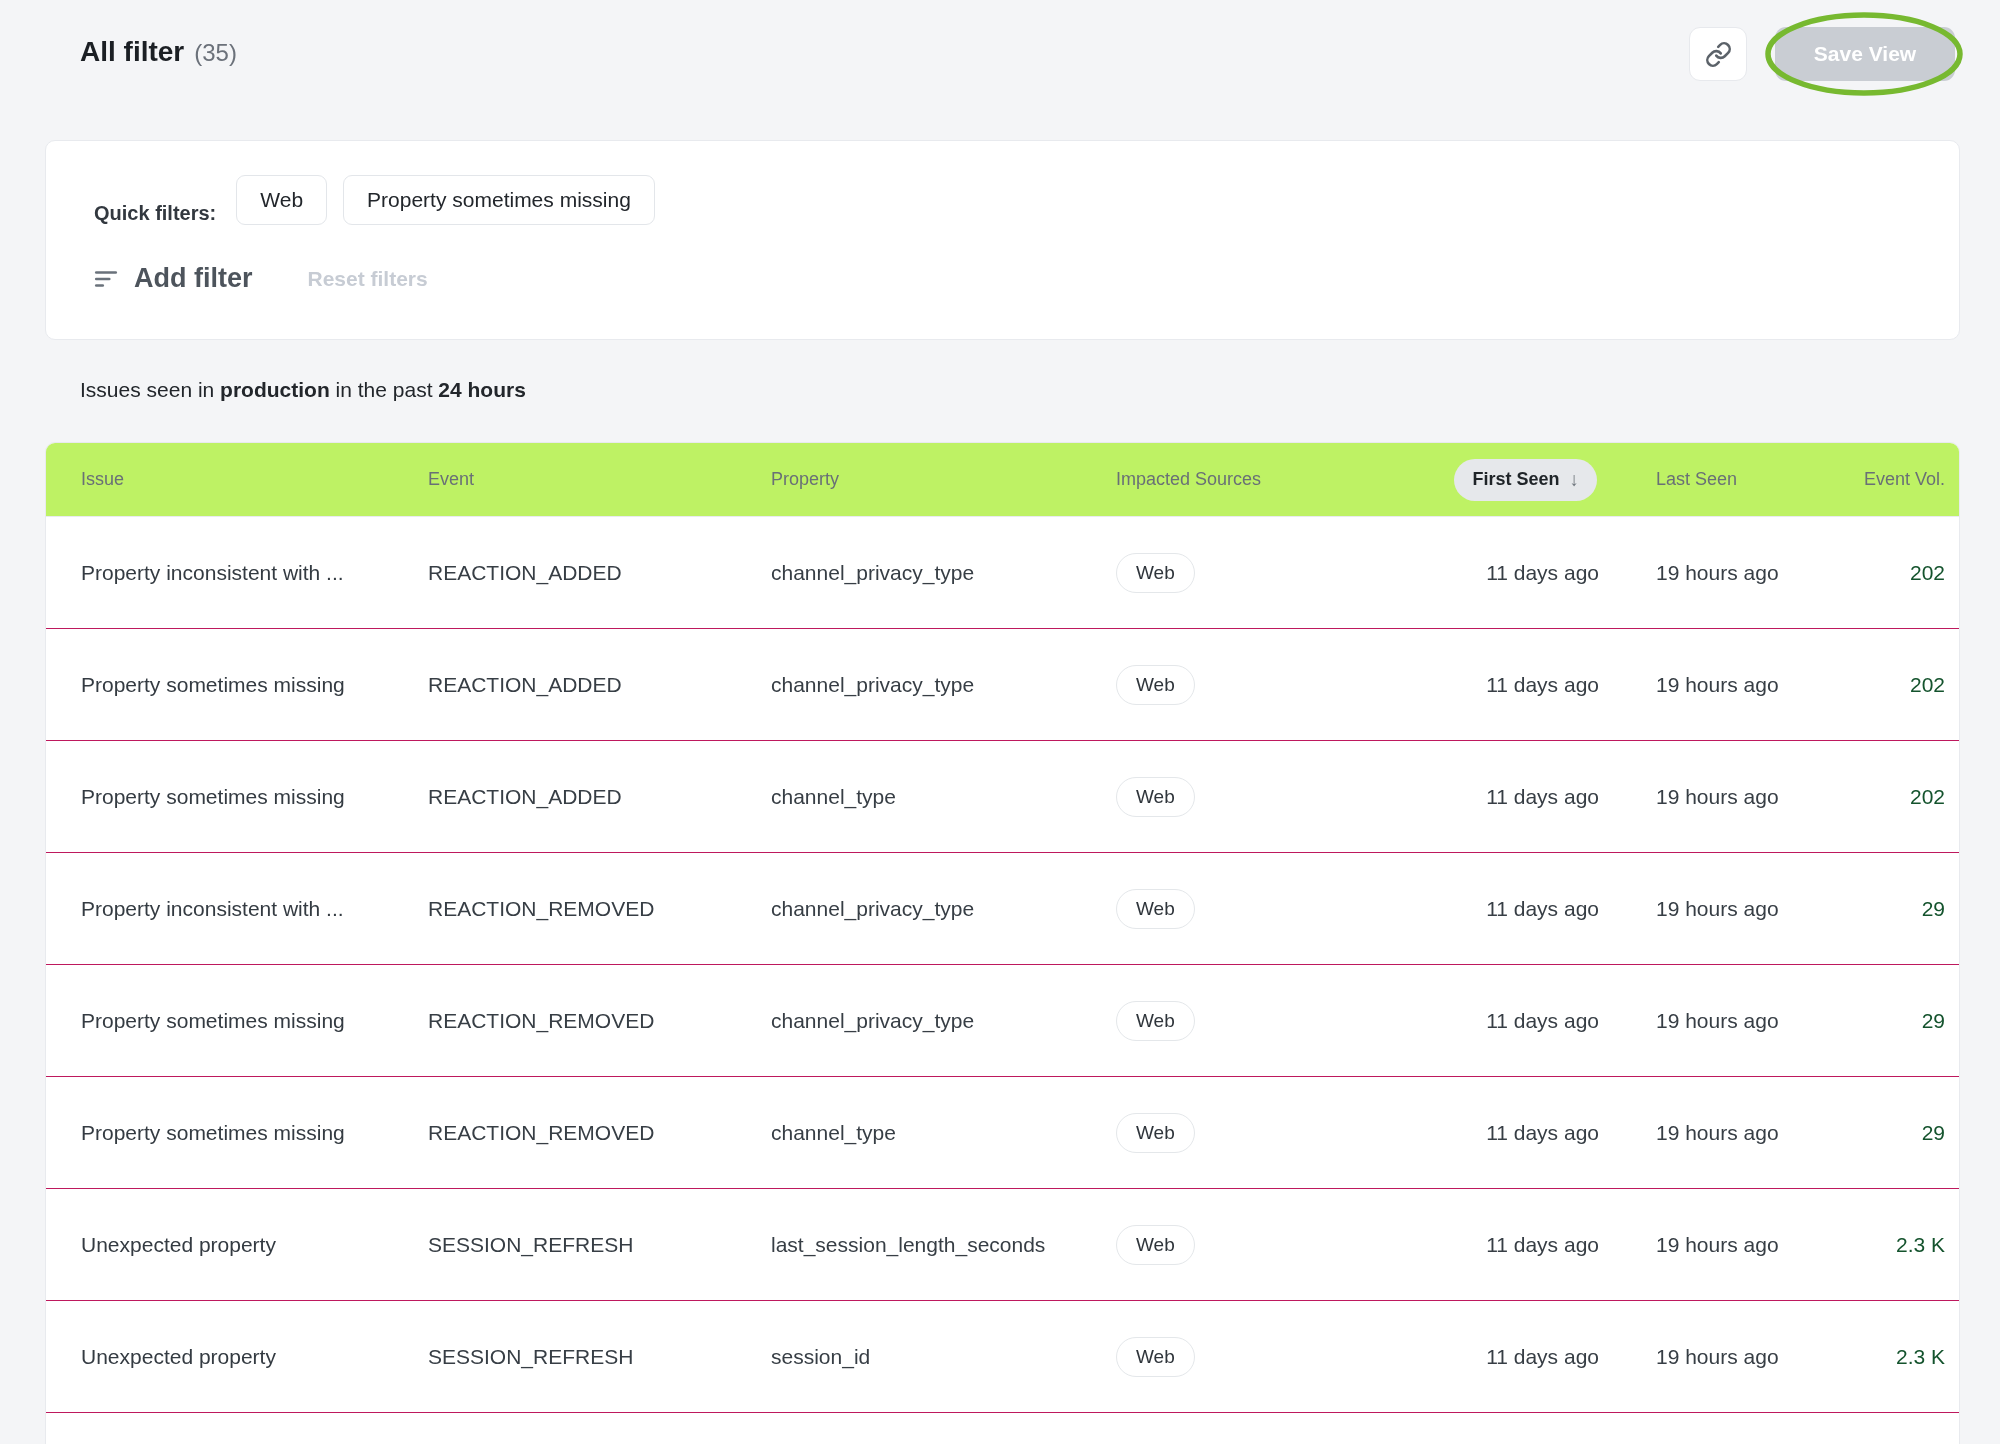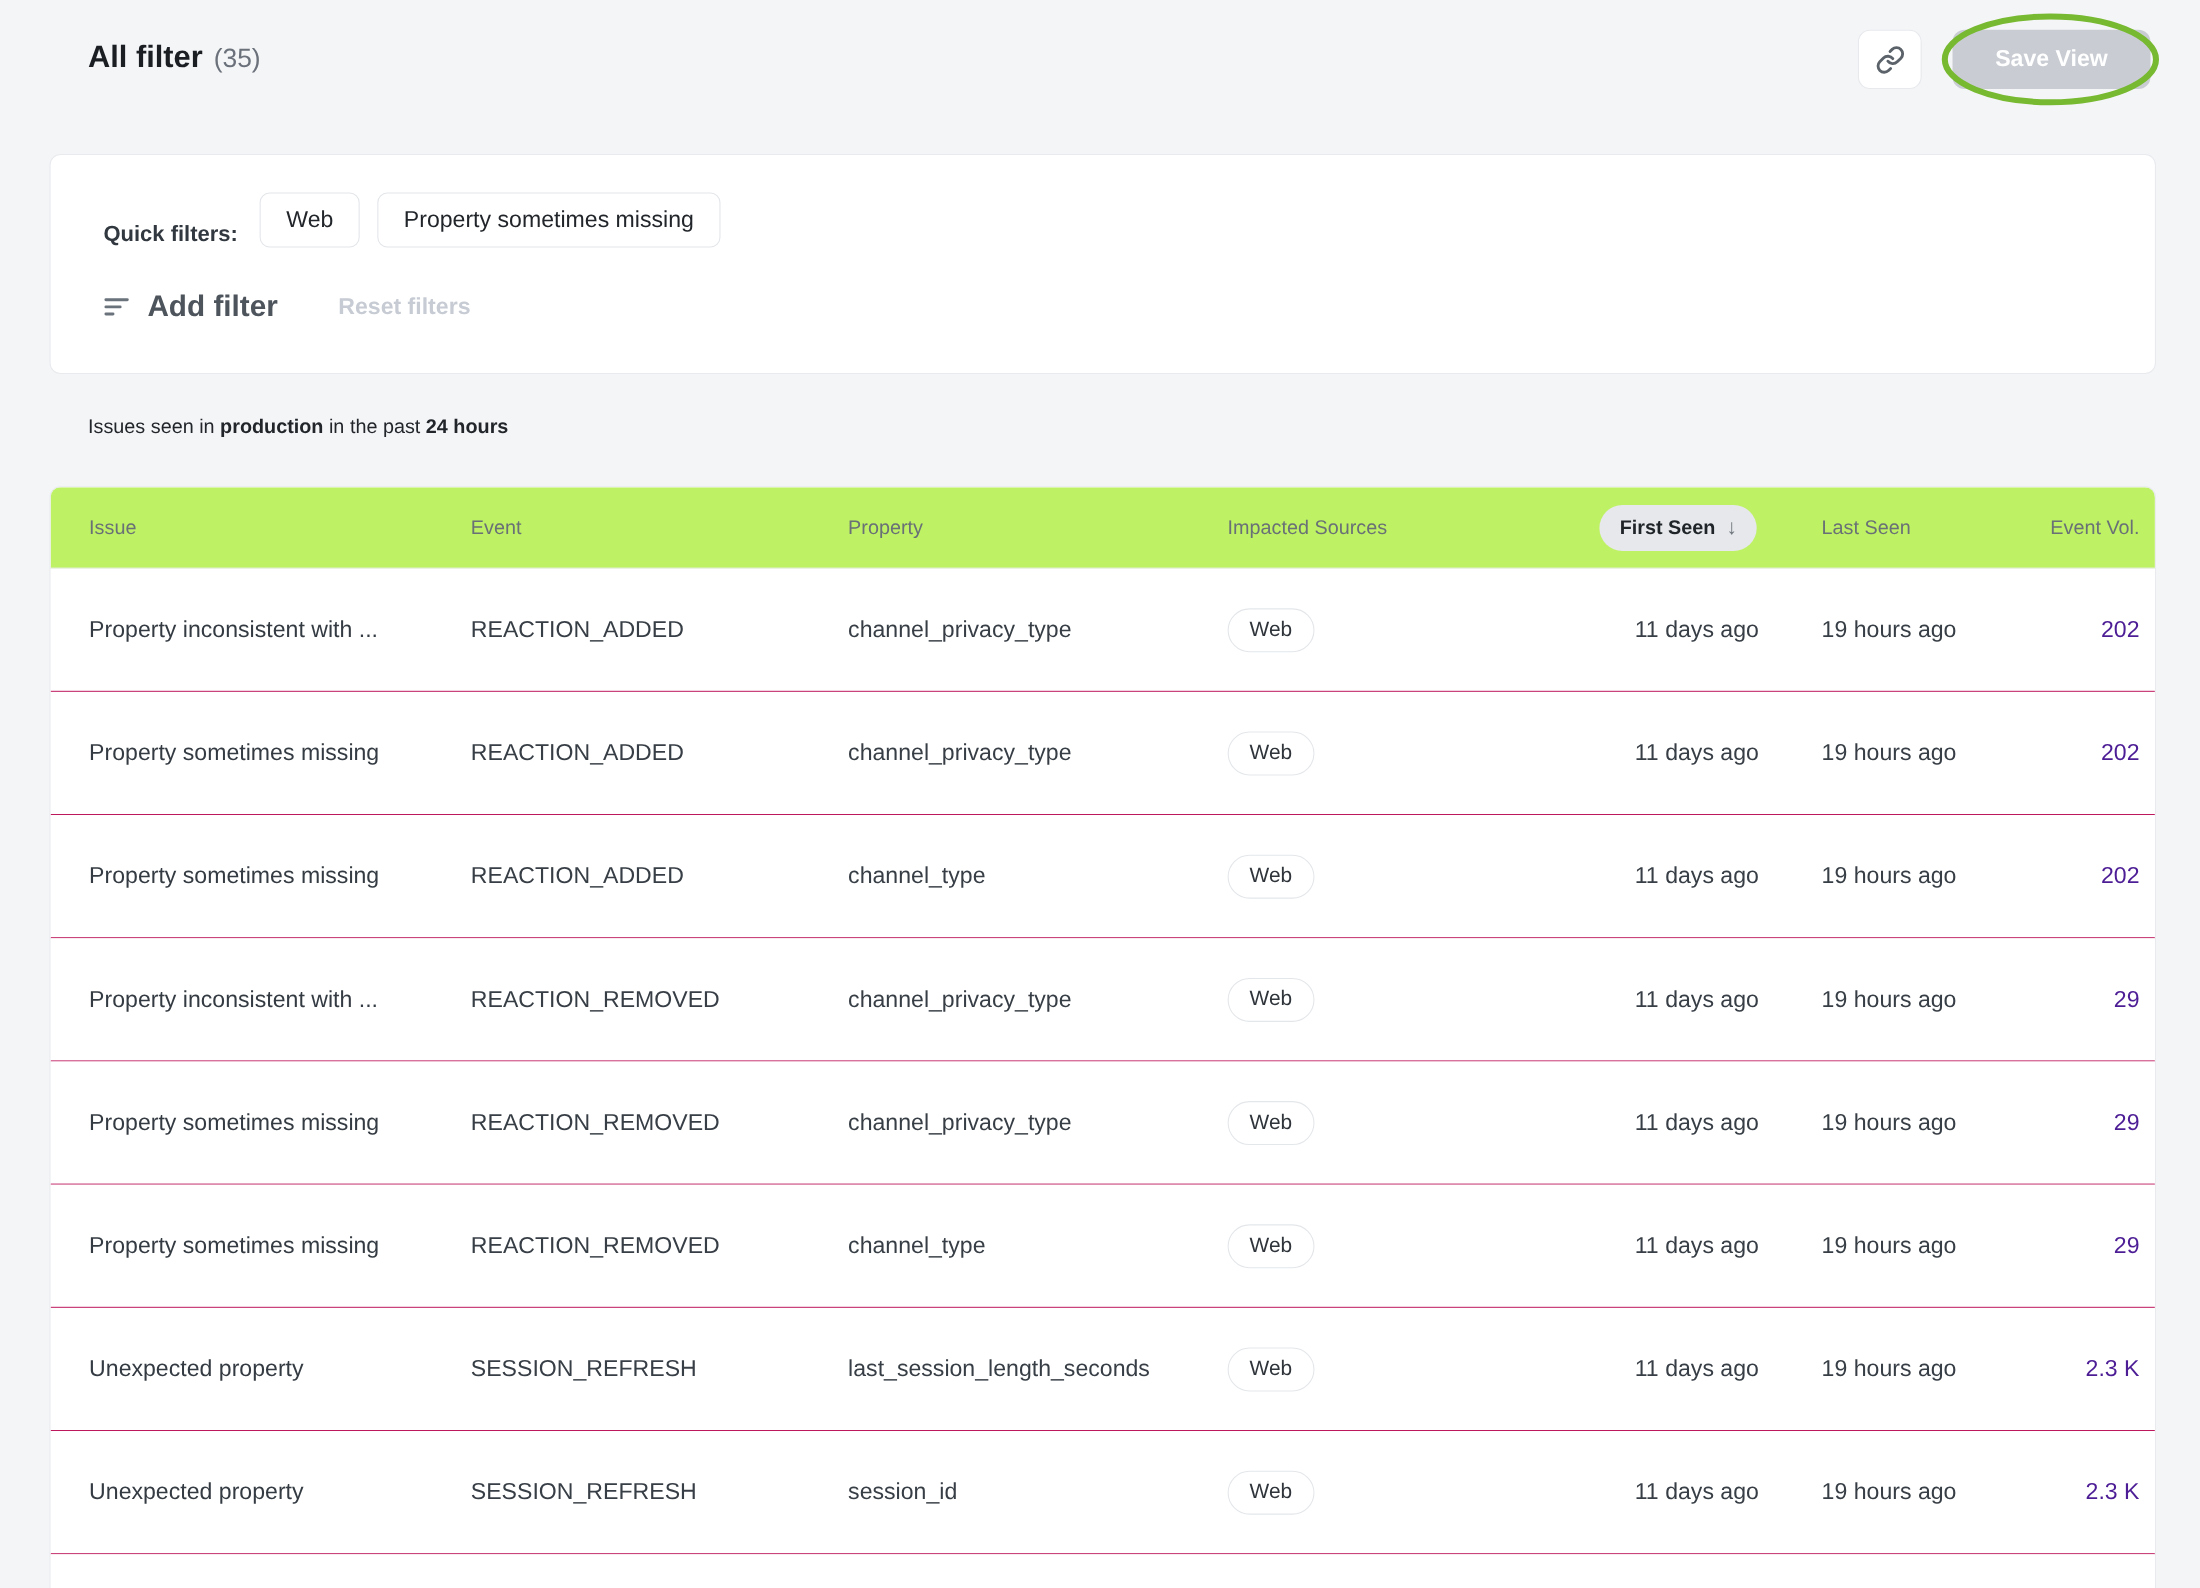--- a/index.html
+++ b/index.html
@@ -71,21 +71,21 @@
   .add-filter-btn svg { width: 26px; height: 26px; }
   .reset-filters-btn {
     margin-left: 55px;
     background: none; border: none; cursor: pointer; font-family: inherit;
     font-size: 21px; font-weight: 700; color: #c7ccd4;
   }
 
   
   .summary {
     position: absolute; left: 80px; top: 378px;
-    font-size: 18px; color: #22262b;
+    font-size: 21px; color: #22262b;
   }
   .summary b { font-weight: 700; }
 
   
   .table-card {
     position: absolute; left: 45px; top: 442px;
     width: 1915px; height: 1060px;
     background: #ffffff; border: 1px solid #e8eaee;
     border-radius: 10px 10px 0 0;
     overflow: hidden;
@@ -121,21 +121,21 @@
     cursor: pointer;
   }
   .sort-pill .arrow { color: #70777e; font-weight: 400; font-size: 19px; }
   .src-pill {
     display: inline-flex; align-items: center;
     padding: 8px 19px;
     border: 1px solid #e4e7ea; border-radius: 999px;
     background: #fff; font-size: 19px; color: #2f353b;
   }
   .cell-issue { color: #343b42; }
-  .cell-num { color: #4c1d95; }
+  .cell-num { color: #14532d; }
 </style>
 </head>
 <body>
 
 <h1 class="page-title">
   <span>All filter</span>
   <span class="count">(35)</span>
 </h1>
 
 <div class="toolbar">

